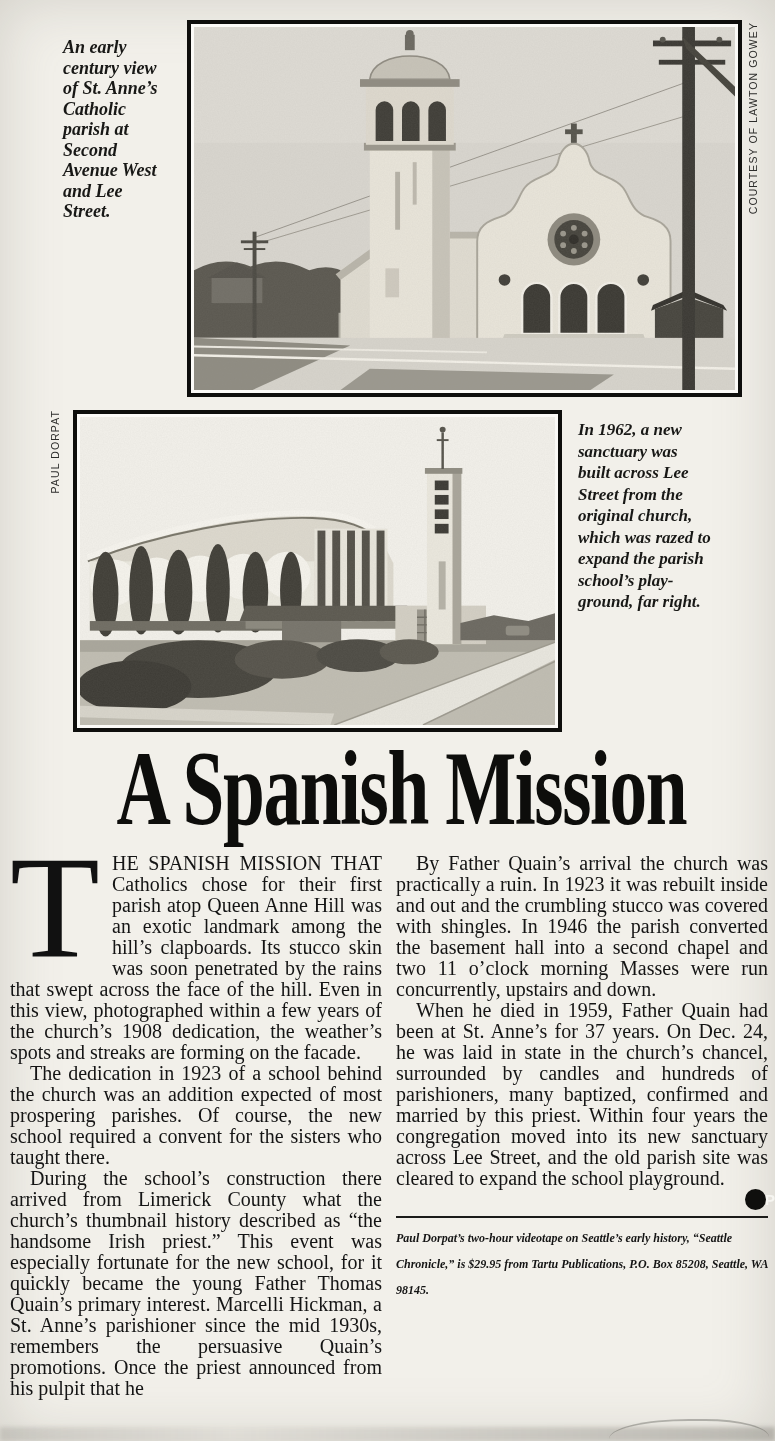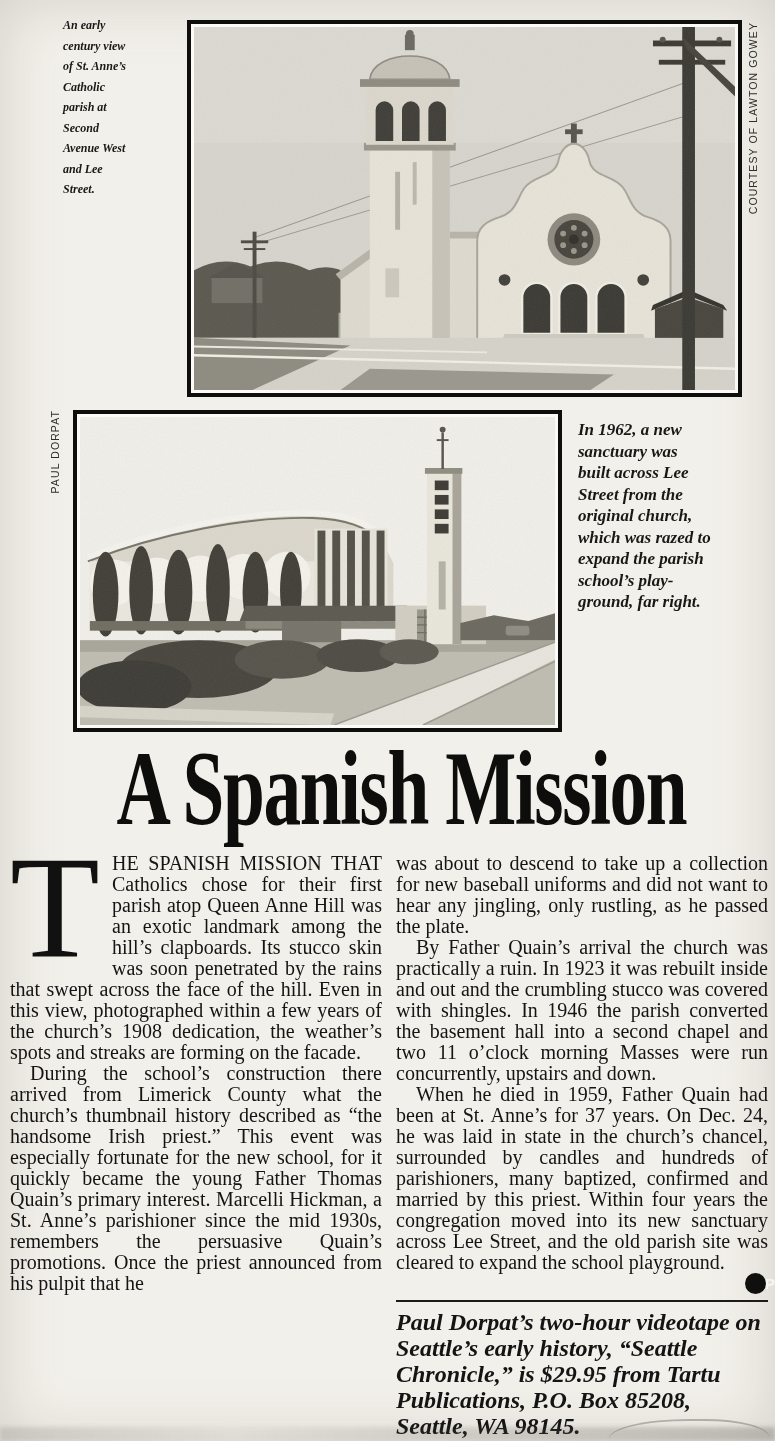--- a/index.html
+++ b/index.html
@@ -9,21 +9,21 @@
     box-shadow:inset 0 0 60px rgba(120,115,105,.25);
     font-family:"Liberation Serif",serif;color:#141414;
   }
   
   .photo-frame{position:absolute;box-sizing:border-box;border:4px solid #0e0e0c;background:#fbfaf7;padding:3px;}
   #photo-top{left:187px;top:20px;width:555px;height:377px;}
   #photo-bottom{left:73px;top:410px;width:489px;height:322px;}
   .photo-frame svg{display:block;width:100%;height:100%;}
   
   .caption{position:absolute;font-style:italic;font-weight:700;white-space:pre-line;color:#181816;}
-  #caption-top{left:63px;top:15px;width:128px;font-size:12px;line-height:20.5px;}
+  #caption-top{left:63px;top:37px;width:128px;font-size:18px;line-height:20.5px;}
   #caption-bottom{left:578px;top:419px;width:200px;font-size:17px;line-height:21.5px;}
   
   .credit{
     position:absolute;writing-mode:vertical-rl;transform:rotate(180deg);
     font-family:"Liberation Sans",sans-serif;font-size:10.5px;letter-spacing:1.1px;
     color:#2d2d2b;white-space:nowrap;
   }
   #credit-top{left:747px;top:22px;}
   #credit-bottom{left:49px;top:410px;}
   
@@ -43,21 +43,21 @@
     font-size:147px;line-height:.72;font-weight:400;color:#111;
   }
   .p-rel{position:relative;}
   #endmark{
     position:absolute;right:2px;bottom:-21px;width:21px;height:21px;border-radius:50%;
     background:#0f0f0d;color:#f6f5f1;text-align:center;
     font:700 15px/21px "Liberation Sans",sans-serif;
   }
   
   #footer-block{margin-top:27px;border-top:2px solid #1b1b19;padding-top:7px;}
-  #footer-note{font-style:italic;font-weight:700;font-size:24px;line-height:26px;text-align:left;}
+  #footer-note{font-style:italic;font-weight:700;font-size:12px;line-height:26px;text-align:left;}
   
   #smudge{position:absolute;left:0;bottom:0;width:775px;height:14px;
     background:linear-gradient(to right,rgba(90,88,80,.18),rgba(90,88,80,.04) 30%,rgba(90,88,80,.16) 60%,rgba(90,88,80,.30));
     filter:blur(2px);}
   #scratch{position:absolute;right:6px;bottom:2px;width:160px;height:18px;border-top:2px solid rgba(70,68,62,.35);
     border-radius:50% 40% 0 0/100% 90% 0 0;}
 </style>
 </head>
 <body>
 
@@ -253,24 +253,24 @@
 school’s play-
 ground, far right.</div>
 
   <div id="headline-wrap">
     <span id="headline">A Spanish Mission</span>
   </div>
 
   <div id="cols">
     <div class="col">
       <p><span id="dropcap">T</span><span>HE SPANISH MISSION THAT Catholics chose for their first parish atop Queen Anne Hill was an exotic landmark among the hill’s clapboards. Its stucco skin was soon penetrated by the rains that swept across the face of the hill. Even in this view, photographed within a few years of the church’s 1908 dedication, the weather’s spots and streaks are forming on the facade.</span></p>
+      <p class="ind">The dedication in 1923 of a school behind the church was an addition expected of most prospering parishes. Of course, the new school required a convent for the sisters who taught there.</p>
       <p class="ind">During the school’s construction there arrived from Limerick County what the church’s thumbnail history described as “the handsome Irish priest.” This event was especially fortunate for the new school, for it quickly became the young Father Thomas Quain’s primary interest. Marcelli Hickman, a St. Anne’s parishioner since the mid 1930s, remembers the persuasive Quain’s promotions. Once the priest announced from his pulpit that he</p>
     </div>
     <div class="col">
-      <p>was about to descend to take up a collection for new baseball uniforms and did not want to hear any jingling, only rustling, as he passed the plate.</p>
       <p class="ind">By Father Quain’s arrival the church was practically a ruin. In 1923 it was rebuilt inside and out and the crumbling stucco was covered with shingles. In 1946 the parish converted the basement hall into a second chapel and two 11 o’clock morning Masses were run concurrently, upstairs and down.</p>
       <p class="ind p-rel"><span>When he died in 1959, Father Quain had been at St. Anne’s for 37 years. On Dec. 24, he was laid in state in the church’s chancel, surrounded by candles and hundreds of parishioners, many baptized, confirmed and married by this priest. Within four years the congregation moved into its new sanctuary across Lee Street, and the old parish site was cleared to expand the school playground.</span><span id="endmark">P</span></p>
       <div id="footer-block">
         <p id="footer-note">Paul Dorpat’s two-hour videotape on Seattle’s early history, “Seattle Chronicle,” is $29.95 from Tartu Publications, P.O. Box 85208, Seattle, WA 98145.</p>
       </div>
     </div>
   </div>
 
   <div id="smudge"></div>
   <div id="scratch"></div>

